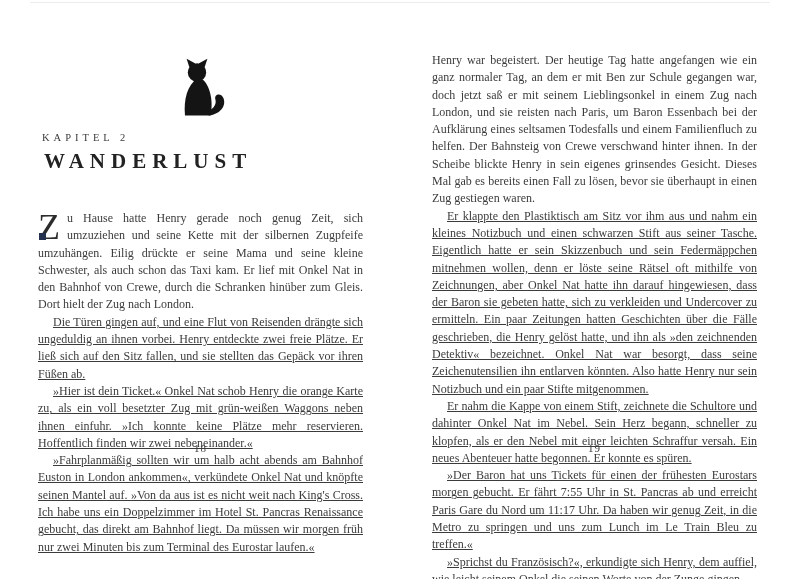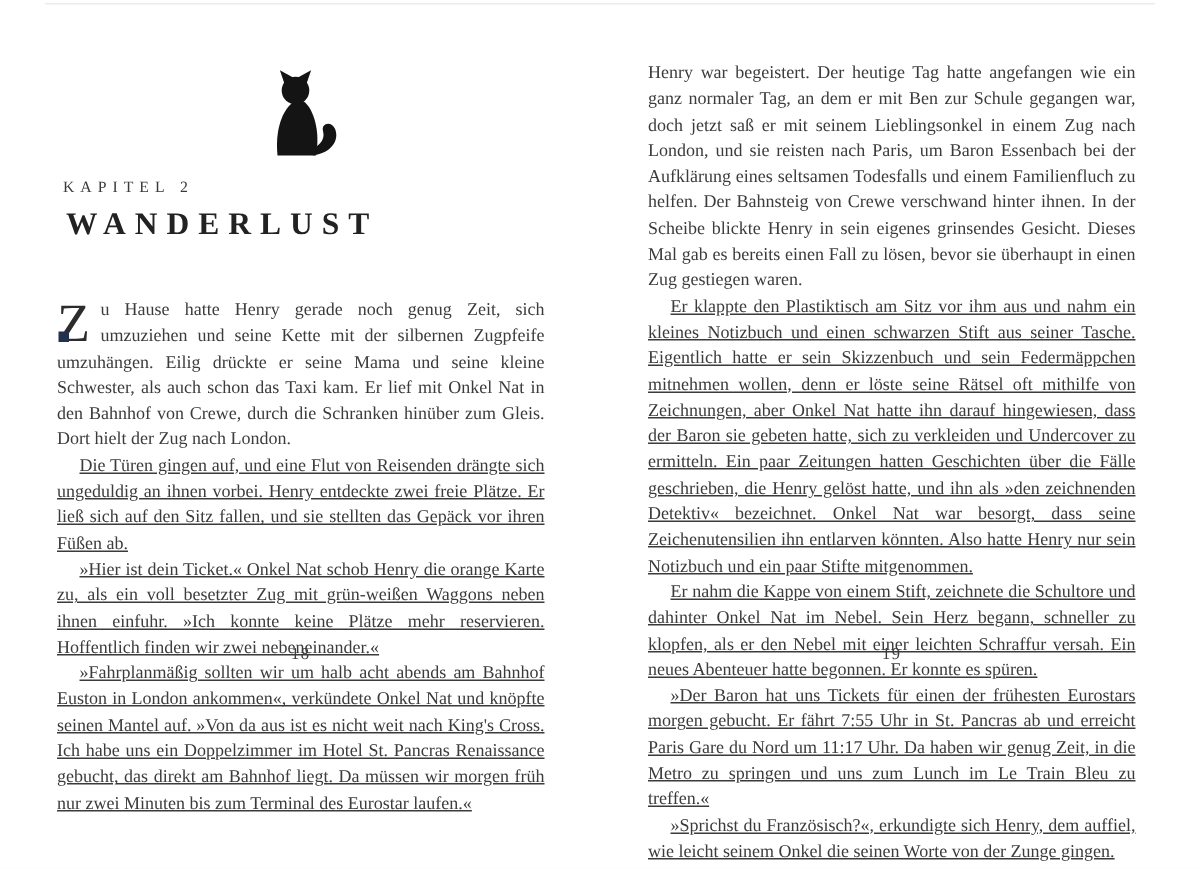--- a/index.html
+++ b/index.html
@@ -18,21 +18,21 @@
   }
   .page-edge {
     position: absolute;
     top: 2px;
     left: 30px;
     right: 30px;
     border-top: 1px solid #ececea;
   }
   .page {
     position: absolute;
-    top: 0;
+    top: 12px;
     height: 453px;
     width: 325px;
   }
   .page.left  { left: 38px; }
   .page.right { left: 432px; }
 
   .chapter-head {
     text-align: left;
     padding-top: 46px;
   }

